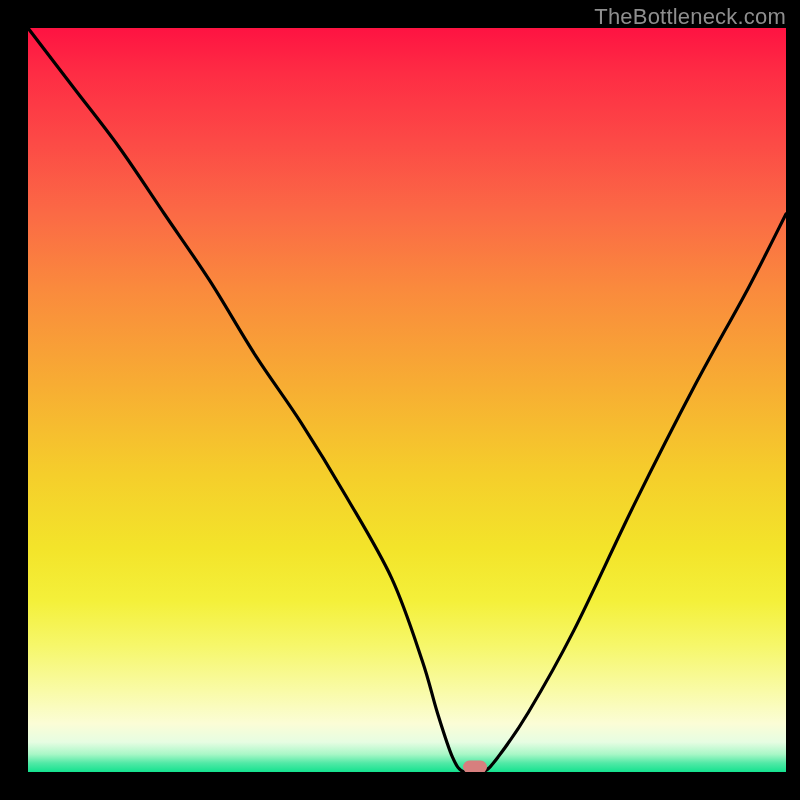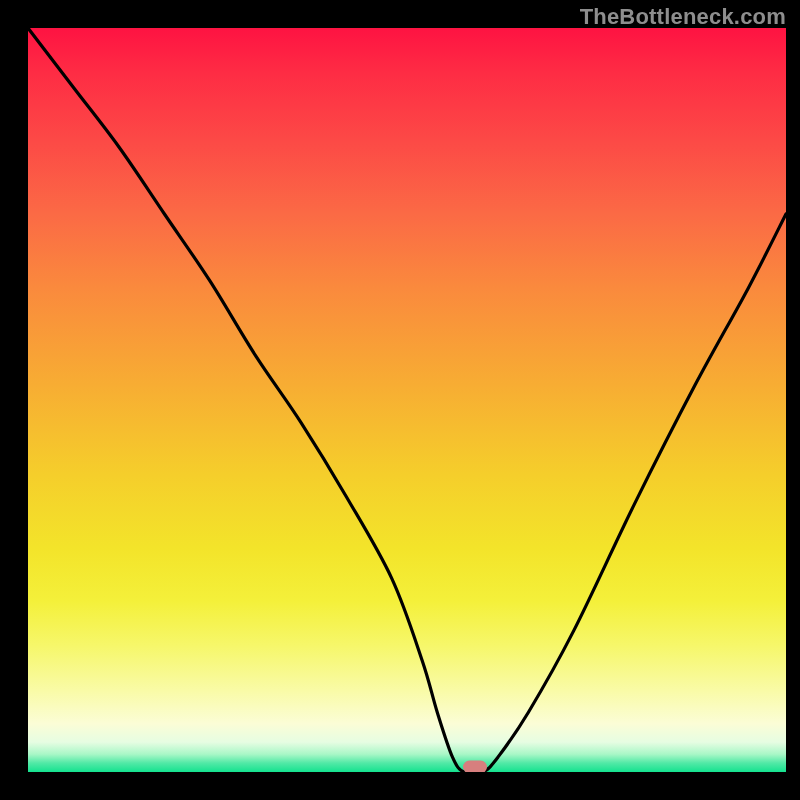--- a/index.html
+++ b/index.html
@@ -14,21 +14,21 @@
   .chart-wrap {
     position: relative;
     width: 800px;
     height: 800px;
   }
   .watermark {
     position: absolute;
     top: 4px;
     right: 14px;
     font-size: 22px;
-    font-weight: 700;
+    font-weight: 400;
     color: #8e8e8e;
     letter-spacing: 0.2px;
     z-index: 10;
     user-select: none;
   }
   .plot-outer {
     position: absolute;
     left: 14px;
     top: 28px;
     width: 772px;

